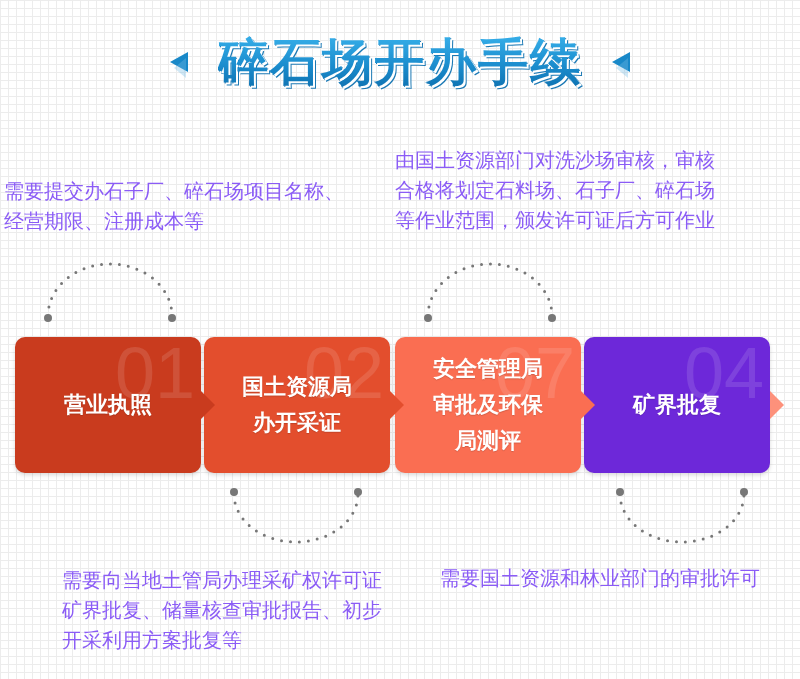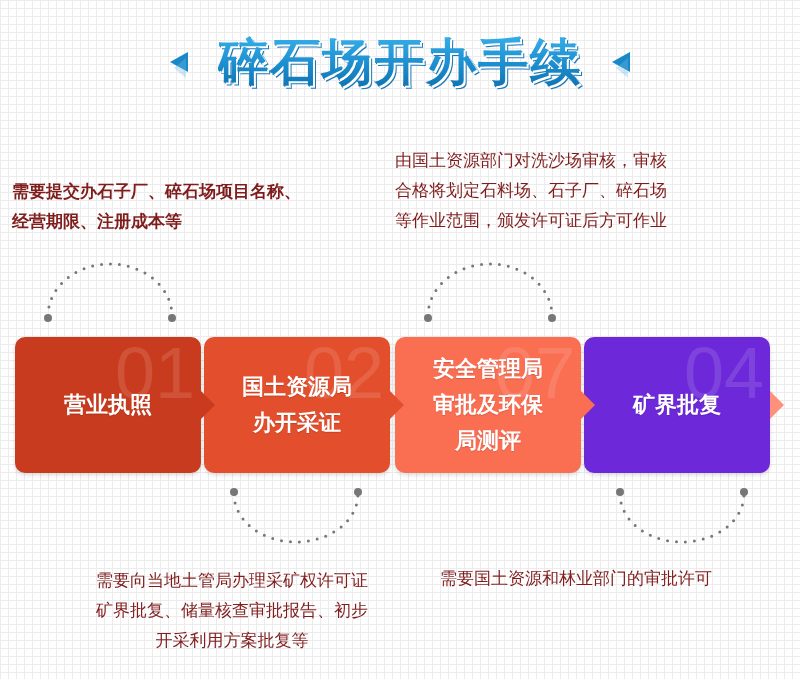--- a/index.html
+++ b/index.html
@@ -31,26 +31,26 @@
     border-right: 18px solid #1888c8;
     position: relative;
   }
   .tri::after {
     content: ""; position: absolute; left: 4px; top: -4px;
     border-top: 10px solid transparent; border-bottom: 10px solid transparent;
     border-right: 12px solid rgba(120,190,230,0.35);
   }
 
   .desc {
-    position: absolute; color: #7f1d1d; font-size: 17px; line-height: 30px;
+    position: absolute; color: #8b5cf6; font-size: 20px; line-height: 30px;
     white-space: pre-line;
   }
-  #desc1 { left: 12px; top: 176px; width: 360px; font-weight: bold; }
+  #desc1 { left: 4px; top: 176px; width: 360px; }
   #desc2 { left: 395px; top: 145px; width: 340px; }
-  #desc3 { left: 62px; top: 565px; width: 340px; text-align: center; }
+  #desc3 { left: 62px; top: 565px; width: 340px; }
   #desc4 { left: 440px; top: 563px; width: 416px; }
 
   .arc { position: absolute; }
 
   .card {
     position: absolute; top: 337px; width: 186px; height: 136px;
     border-radius: 10px; color: #fff;
     display: flex; align-items: center; justify-content: center;
     text-align: center; box-shadow: 0 2px 4px rgba(0,0,0,0.15);
   }

